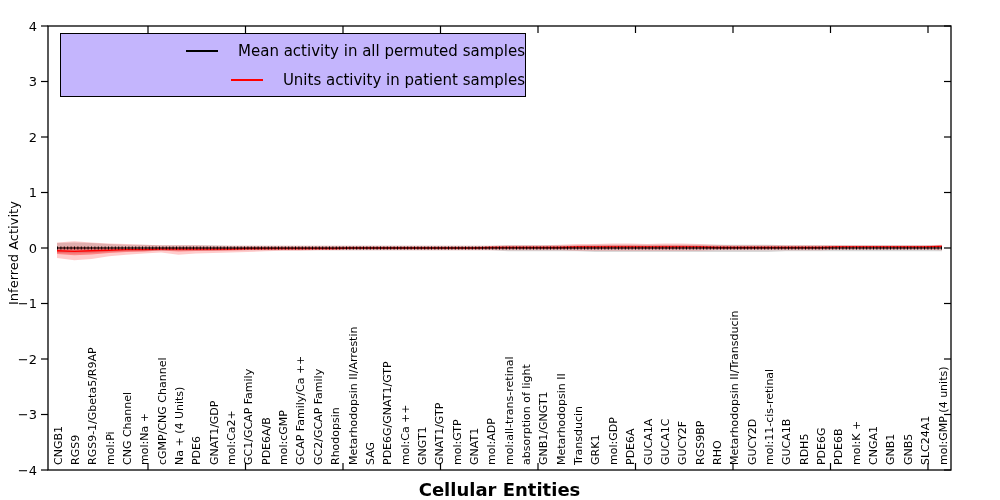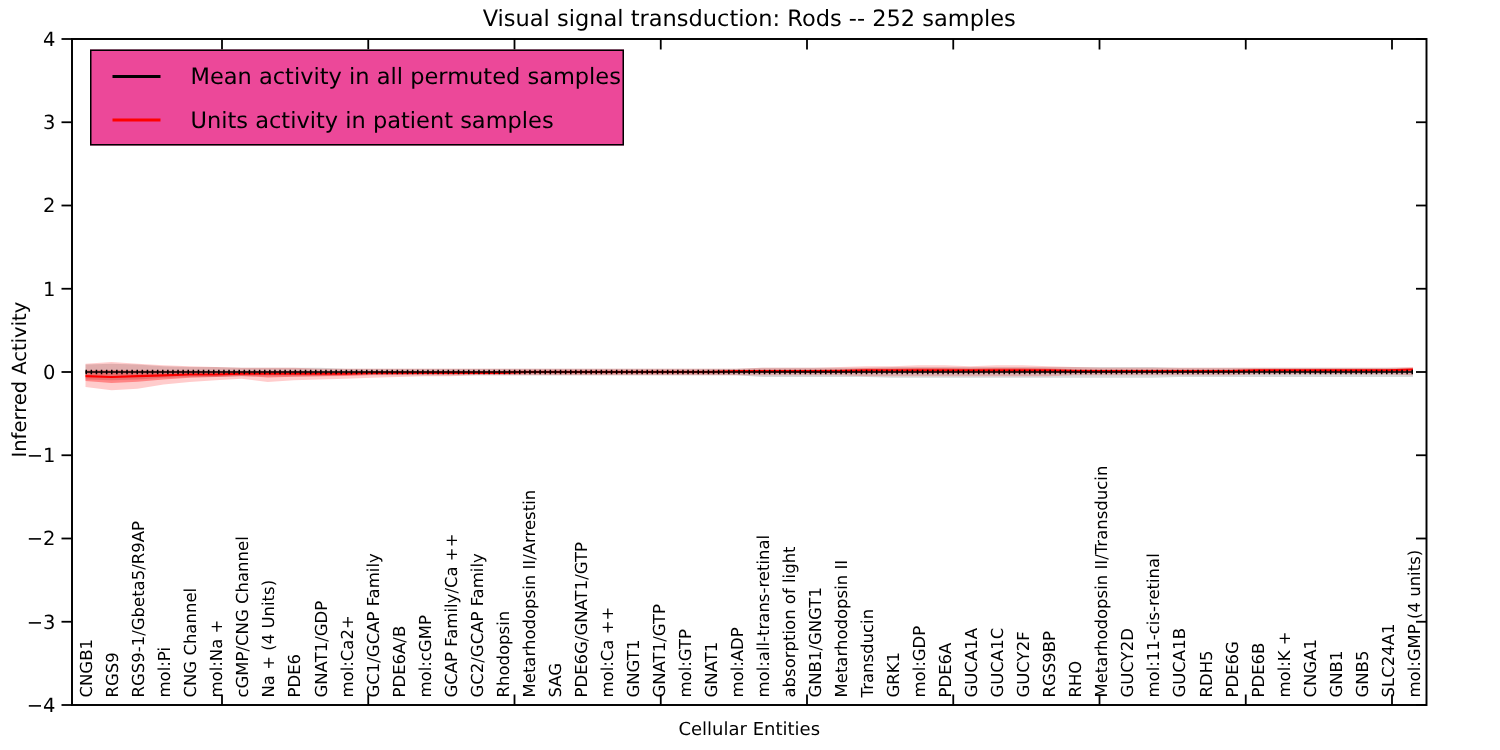--- a/index.html
+++ b/index.html
@@ -3,26 +3,26 @@
 <meta charset="utf-8">
 <style>
   html,body{margin:0;padding:0;background:#fff;}
   .figure{position:relative;width:1000px;height:500px;background:#ffffff;
           font-family:"DejaVu Sans", sans-serif;color:#000;overflow:hidden;}
   .plot-svg{position:absolute;left:0;top:0;}
   .plot-svg text{font-family:"DejaVu Sans", sans-serif;fill:#000;}
   .title{position:absolute;left:48px;top:3px;width:903px;text-align:center;
          font-size:15px;white-space:nowrap;}
   .xlabel{position:absolute;left:48px;top:479px;width:903px;text-align:center;
-          font-size:12px;}
+          font-size:18px;font-weight:bold;}
   .ylabel{position:absolute;left:6px;top:305px;font-size:13px;white-space:nowrap;
           transform:rotate(-90deg);transform-origin:0 0;}
-  .legend{position:absolute;left:60px;top:33px;width:356px;height:64px;
-          border:1.6px solid #000;background:#ec4899;display:flex;flex-direction:column;
-          justify-content:space-around;padding:2px 0;box-sizing:border-box;}
+  .legend{position:absolute;left:60px;top:33px;width:466px;height:64px;
+          border:1.6px solid #000;background:#c4b5fd;display:flex;flex-direction:column;
+          justify-content:space-around;padding:2px 0;box-sizing:border-box;align-items:flex-end;}
   .legend-row{display:flex;align-items:center;}
   .legend-swatch{display:inline-block;width:32px;height:2px;margin-left:14px;
                  flex:0 0 auto;}
   .legend-label{margin-left:20px;font-size:15px;white-space:nowrap;}
 </style>
 </head>
 <body>
 
 <div class="figure">
   <svg id="plot" class="plot-svg" width="1000" height="500">
@@ -125,21 +125,20 @@
       <text x="825.0294117647059" y="465" font-size="11" text-anchor="start" transform="rotate(-90 825.0294117647059 465)">PDE6G</text>
       <text x="842.3823529411765" y="465" font-size="11" text-anchor="start" transform="rotate(-90 842.3823529411765 465)">PDE6B</text>
       <text x="859.7352941176471" y="465" font-size="11" text-anchor="start" transform="rotate(-90 859.7352941176471 465)">mol:K +</text>
       <text x="877.0882352941177" y="465" font-size="11" text-anchor="start" transform="rotate(-90 877.0882352941177 465)">CNGA1</text>
       <text x="894.4411764705883" y="465" font-size="11" text-anchor="start" transform="rotate(-90 894.4411764705883 465)">GNB1</text>
       <text x="911.7941176470588" y="465" font-size="11" text-anchor="start" transform="rotate(-90 911.7941176470588 465)">GNB5</text>
       <text x="929.1470588235294" y="465" font-size="11" text-anchor="start" transform="rotate(-90 929.1470588235294 465)">SLC24A1</text>
       <text x="946.5" y="465" font-size="11" text-anchor="start" transform="rotate(-90 946.5 465)">mol:GMP (4 units)</text>
     </svg>
 
-  <div class="title">Visual signal transduction: Rods -- 252 samples</div>
 
   <div class="ylabel">Inferred Activity</div>
 
   <div class="xlabel">Cellular Entities</div>
 
   <div class="legend">
     <div class="legend-row">
       <span class="legend-swatch" style="background: rgb(0, 0, 0);"></span>
       <span class="legend-label">Mean activity in all permuted samples</span>
     </div>

